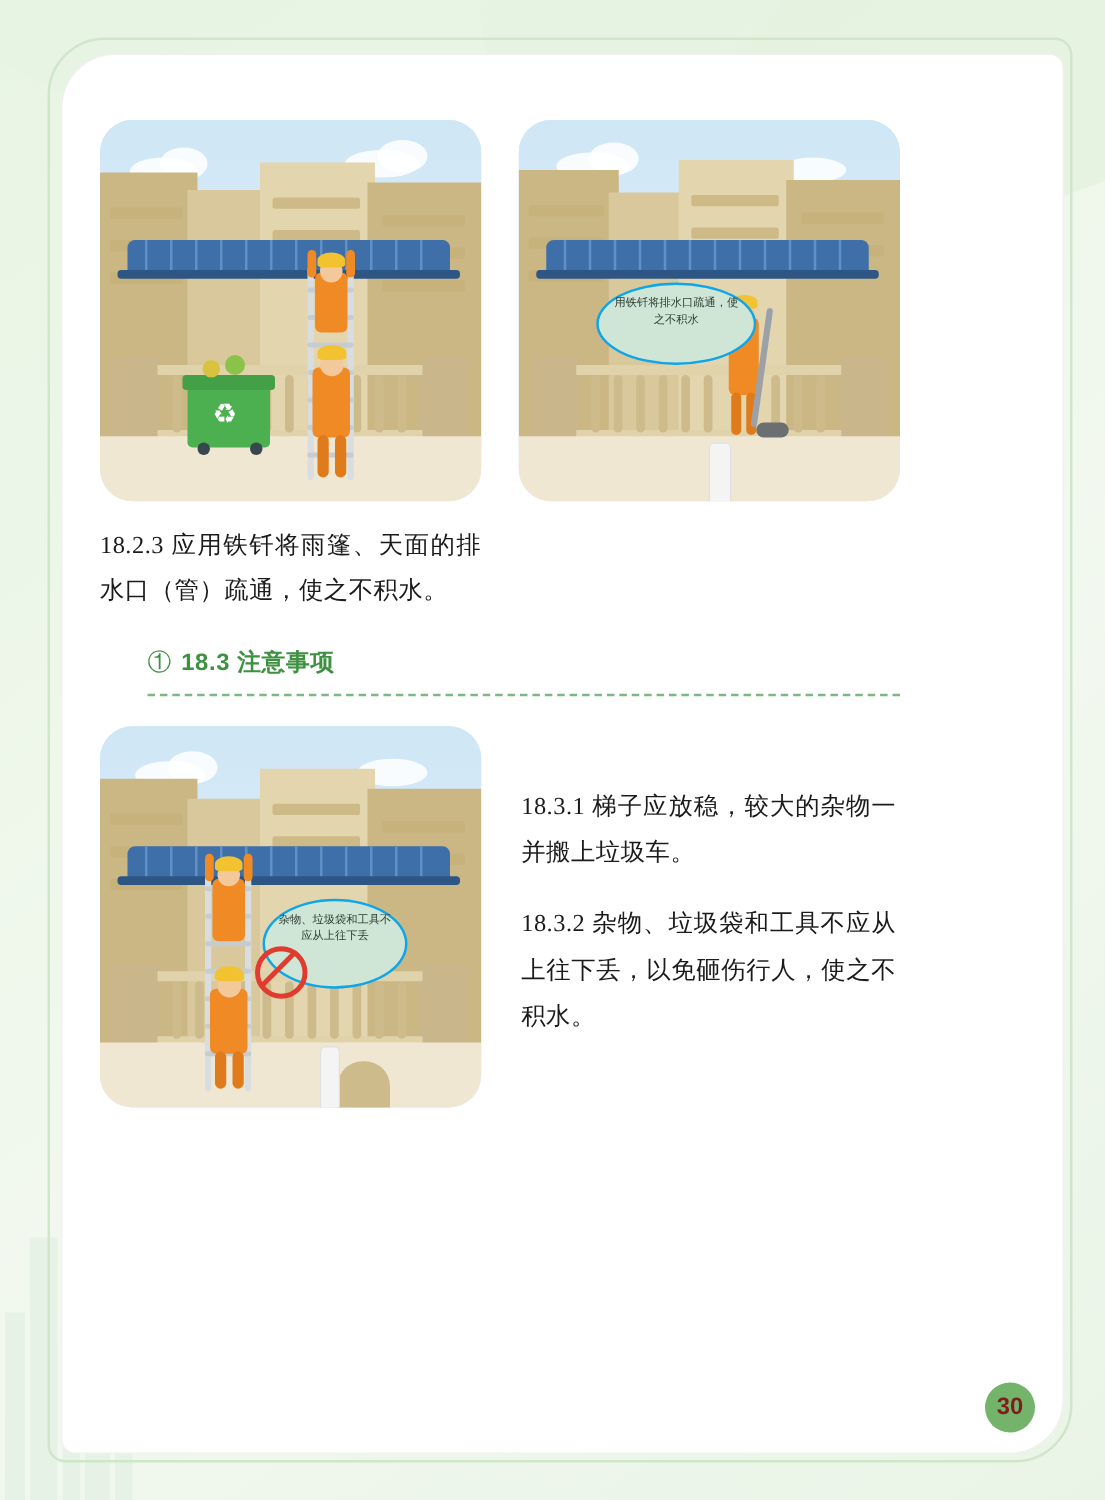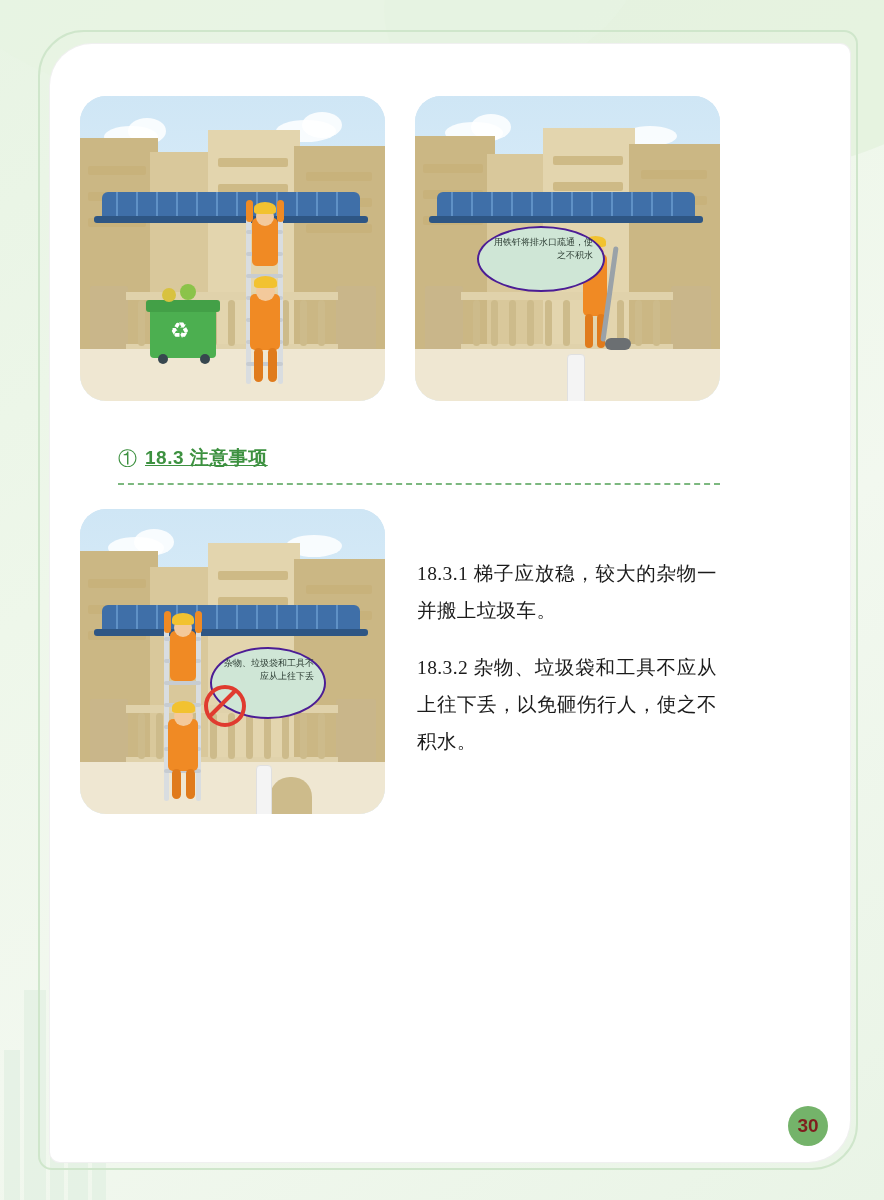--- a/index.html
+++ b/index.html
@@ -200,28 +200,28 @@
   }
   .wheel {
     position: absolute;
     width: 10px; height: 10px;
     background: #37474f;
     border-radius: 50%;
   }
   .bubble {
     position: absolute;
     background: #cfe6d6;
-    border: 2px solid #4c1d95;
+    border: 2px solid #0ea5e9;
     border-radius: 50%;
     color: #2c3c33;
     font-size: 9px;
     line-height: 1.45;
     padding: 8px 10px;
     box-sizing: border-box;
-    text-align: right;
+    text-align: center;
   }
   .noicon {
     position: absolute;
     width: 34px; height: 34px;
     border: 4px solid #e03b2f;
     border-radius: 50%;
   }
   .noicon:after {
     content: "";
     position: absolute;
@@ -268,21 +268,20 @@
     color: #3d9140;
     font-size: 19px;
     line-height: 1;
   }
   .sec-title {
     color: #3d9140;
     font-family: "Liberation Sans", sans-serif;
     font-weight: bold;
     font-size: 19px;
     letter-spacing: .5px;
-    text-decoration: underline;
   }
   .dashline {
     margin: 12px 0 0 38px;
     width: 602px;
     border-top: 2px dashed #7cb87f;
     height: 0;
   }
   .lower {
     display: flex;
     gap: 32px;
@@ -487,20 +486,21 @@
 
         <div class="bubble" style="left:62px; top:130px; width:128px; height:66px;">
           <span>用铁钎将排水口疏通，使之不积水</span>
         </div>
 
         <div class="drainpipe" style="left:152px; top:258px; width:16px; height:48px;"></div>
       </div>
     </div>
 
     <div class="caption-row">
+      <div class="caption">18.2.3 应用铁钎将雨篷、天面的排水口（管）疏通，使之不积水。</div>
     </div>
 
     <div class="section-head">
       <span class="sec-num">①</span>
       <span class="sec-title">18.3 注意事项</span>
     </div>
     <div class="dashline"></div>
 
     <div class="lower">
 

